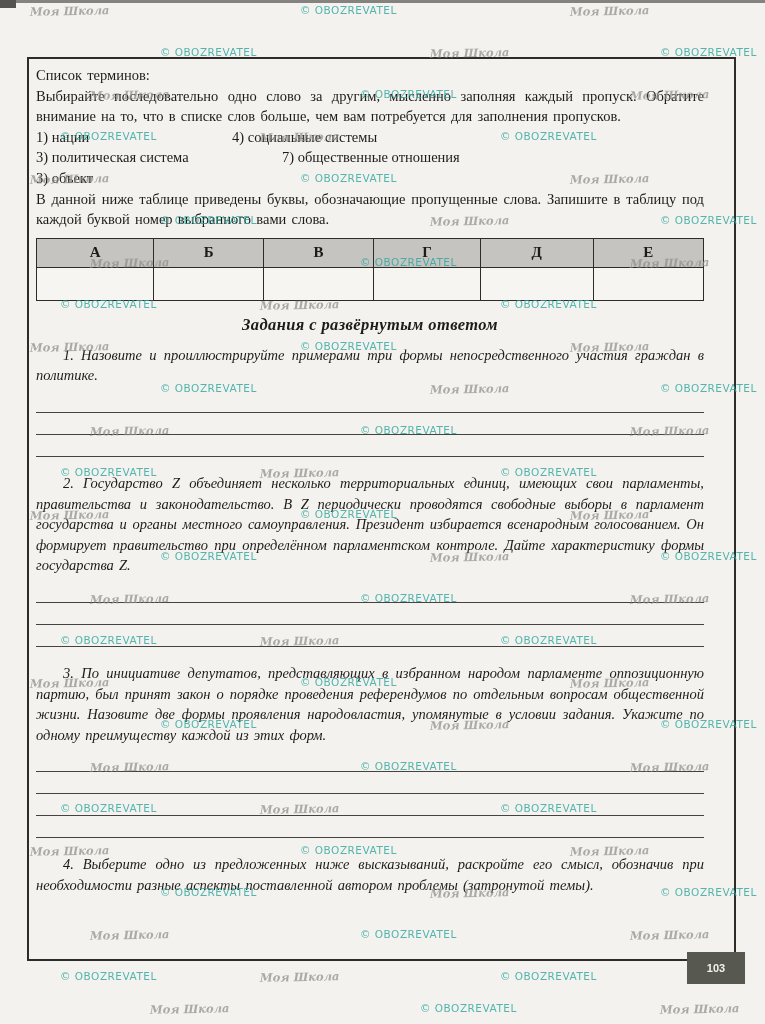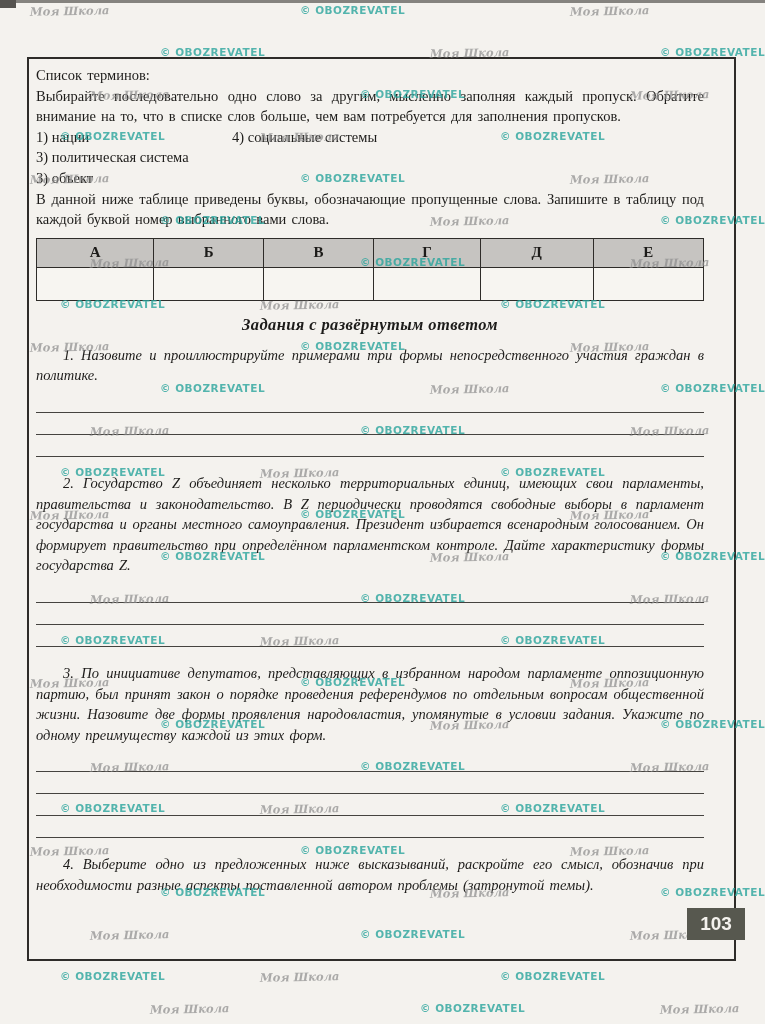--- a/index.html
+++ b/index.html
@@ -42,48 +42,49 @@
   .lines { margin:5px 0 16px 0; }
   .answer-line { height:21px; border-bottom:1.2px solid #45433f; }
 
   .watermark-layer { position:absolute; inset:0; z-index:5; pointer-events:none; }
   .wm { position:absolute; white-space:nowrap; }
   .wm.s {
     font-family:"DejaVu Serif",serif; font-style:italic; font-weight:bold;
     font-size:11.5px; color:#8e8e8e; opacity:.72; transform:rotate(-1.2deg);
   }
   .wm.o {
-    font-family:"DejaVu Sans","Liberation Sans",sans-serif; font-weight:bold;
+    font-family:"DejaVu Sans","Liberation Sans",sans-serif; font-weight:normal;
     font-size:10.5px; color:#2ba59d; opacity:.8; letter-spacing:.5px;
   }
 
   .page-number {
-    position:absolute; left:687px; top:908px; width:58px; height:32px; z-index:6;
+    position:absolute; left:687px; top:952px; width:58px; height:32px; z-index:6;
     background:#57584f; color:#f4f2ee; font-family:"Liberation Sans",sans-serif;
-    font-weight:bold; font-size:19px; display:flex; align-items:center; justify-content:center;
+    font-weight:bold; font-size:11px; display:flex; align-items:center; justify-content:center;
   }
 </style>
 </head>
 <body>
 
 <div class="page">
   <div class="scan-edge-top"></div>
   <div class="scan-edge-corner"></div>
 
   <div class="frame">
     <p class="para terms-label">Список терминов:</p>
     <p class="para">Выбирайте последовательно одно слово за другим, мысленно заполняя каждый пропуск. Обратите внимание на то, что в списке слов больше, чем вам потребуется для заполнения пропусков.</p>
 
     <div class="terms">
       <div class="trow">
         <span class="c1">1) нации</span>
         <span class="c2">4) социальные системы</span>
       </div>
       <div class="trow">
         <span class="c2">3) политическая система</span>
+        <span class="c3">7) общественные отношения</span>
       </div>
       <div class="trow">
         <span class="c1">3) объект</span>
       </div>
     </div>
 
     <p class="para">В данной ниже таблице приведены буквы, обозначающие пропущенные слова. Запишите в таблицу под каждой буквой номер выбранного вами слова.</p>
 
     <table class="answers-table">
       <thead>

